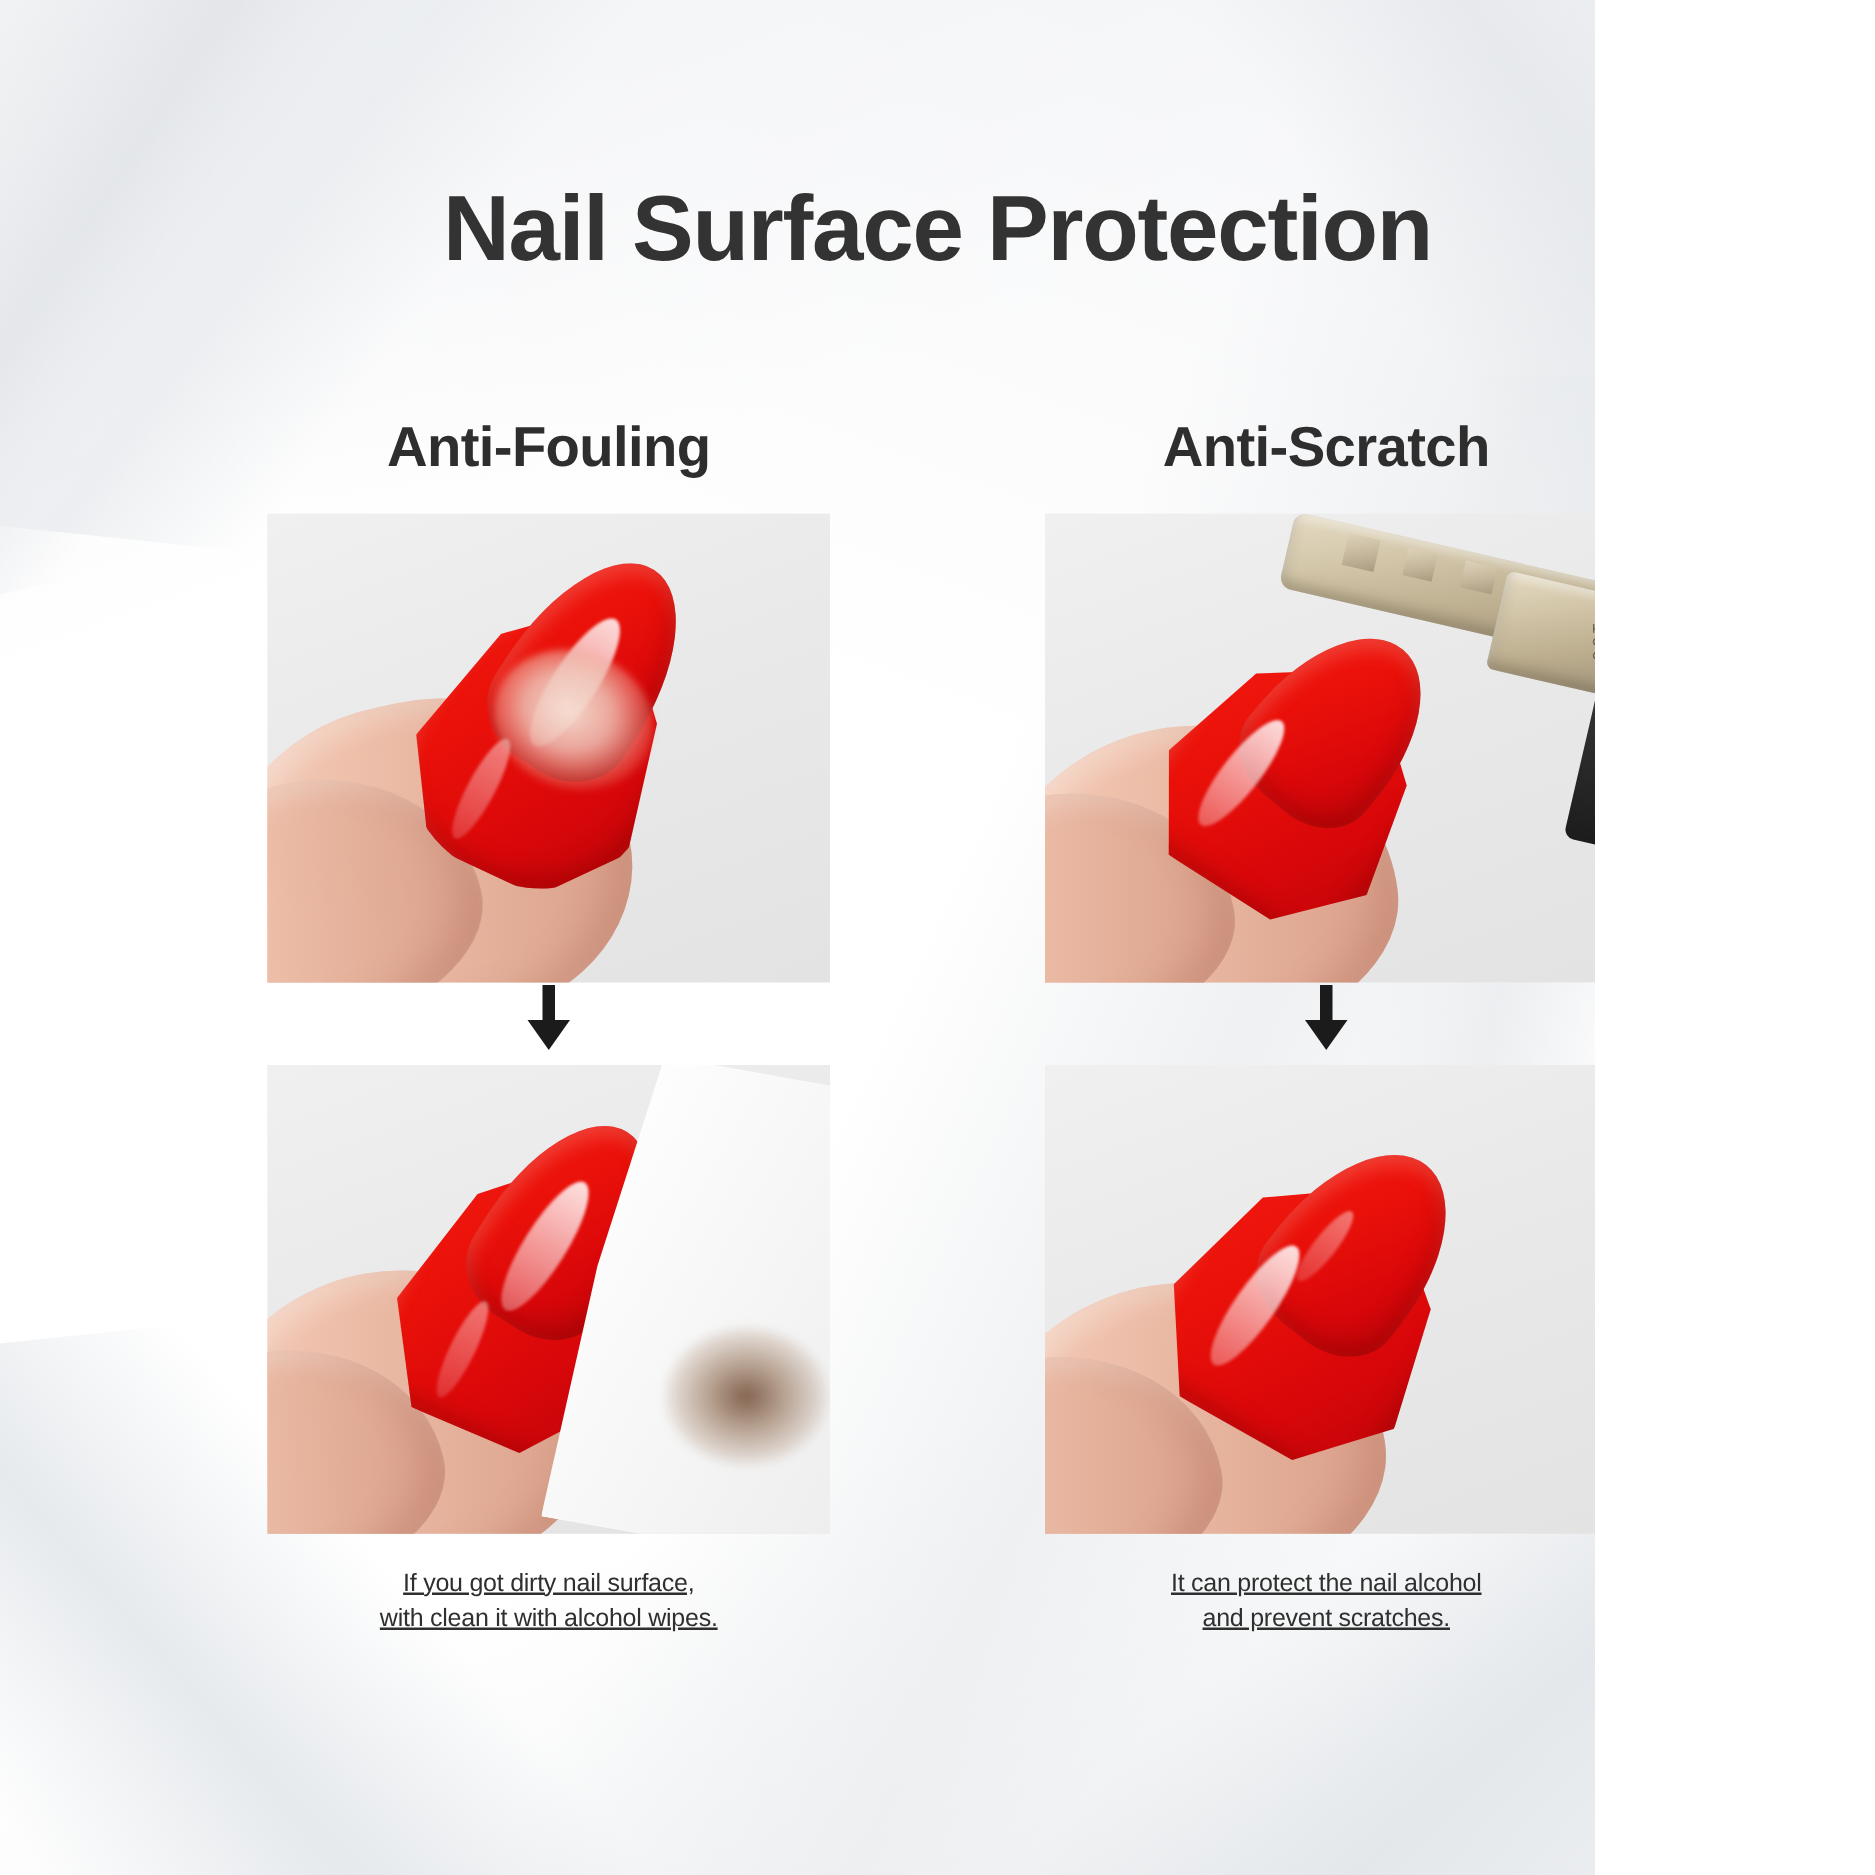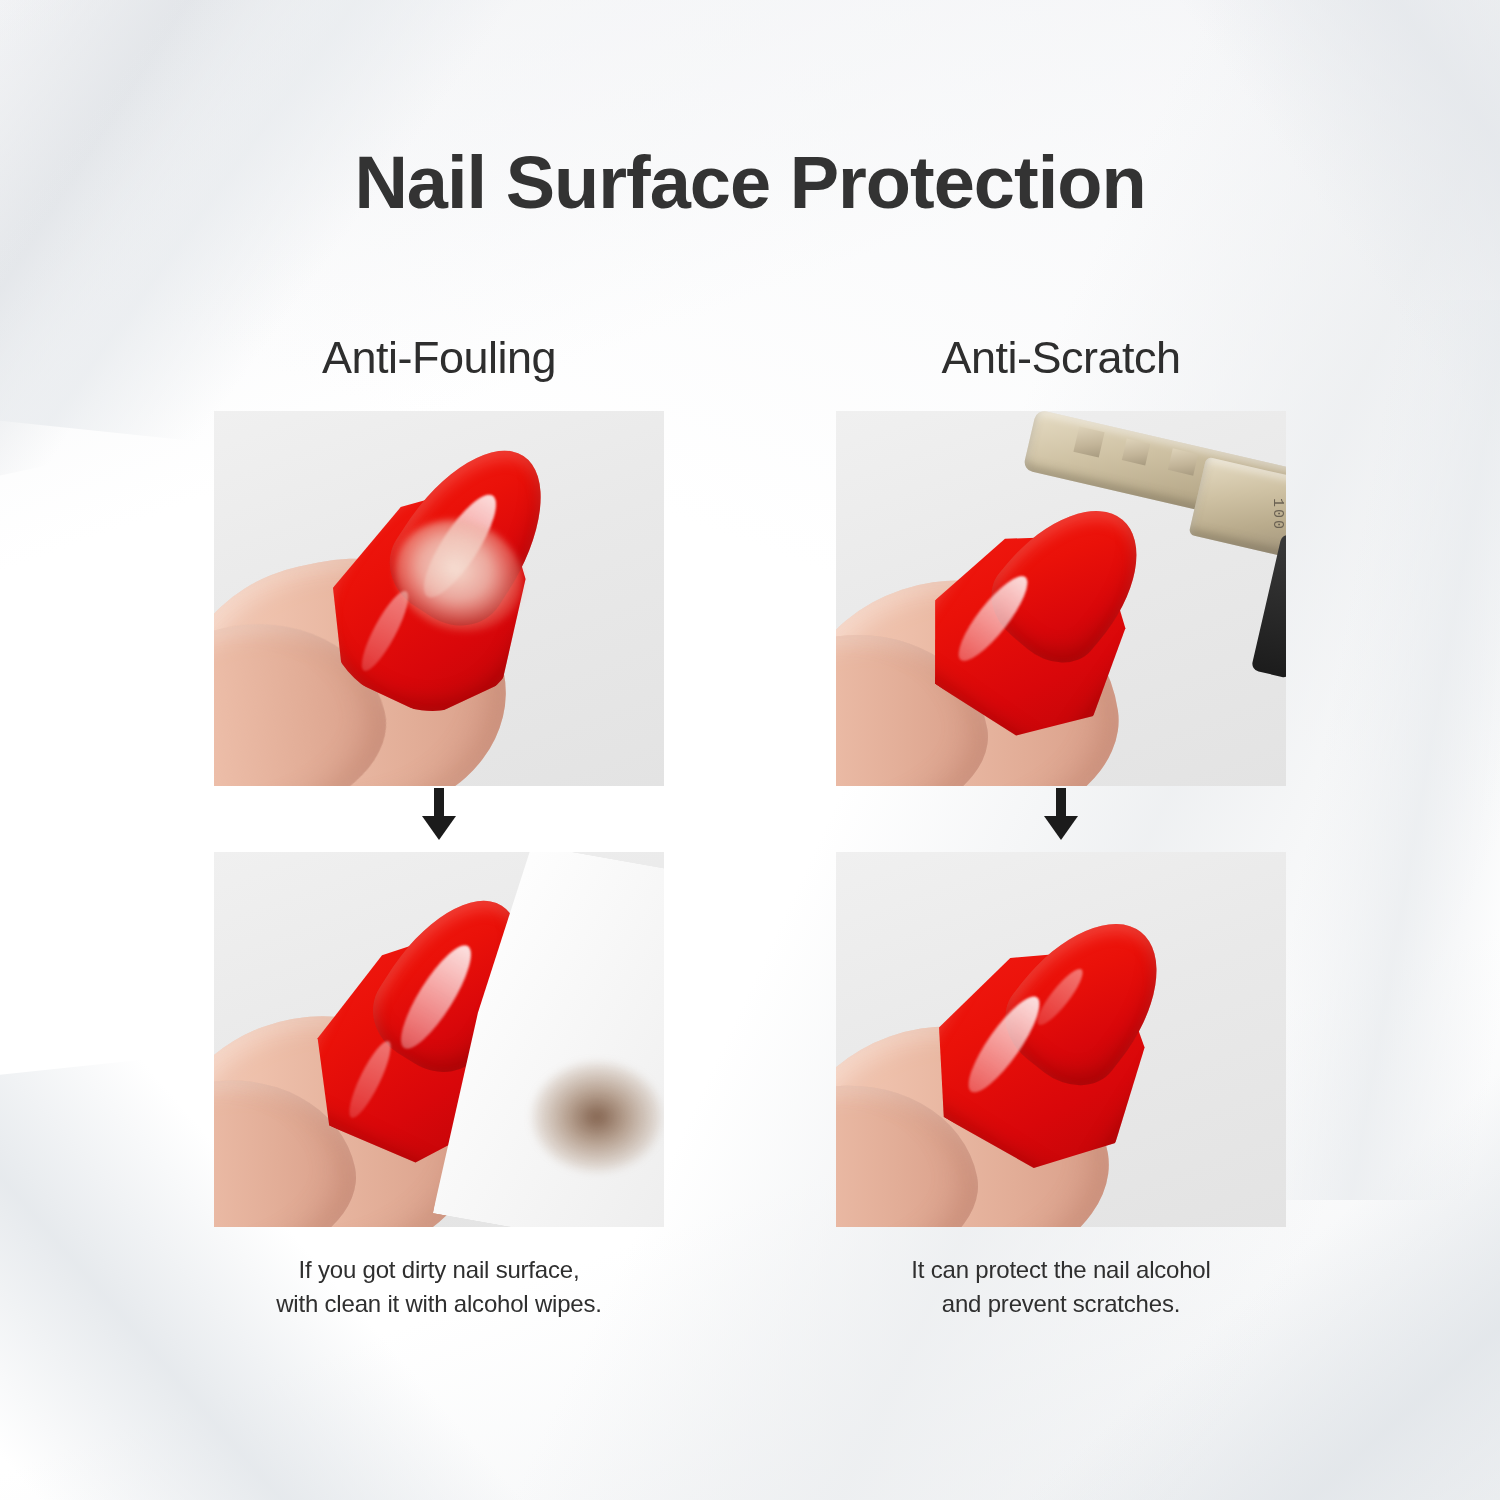--- a/index.html
+++ b/index.html
@@ -8,21 +8,21 @@
   }
   body {
     width: 1500px;
     height: 1500px;
     font-family: "Liberation Sans", sans-serif;
     background: #ffffff;
     overflow: hidden;
   }
   .page {
     position: relative;
-    width: 1500px;
+    width: 1276px;
     height: 1500px;
     background:
       linear-gradient(115deg, rgba(255,255,255,0) 0%, rgba(255,255,255,0) 55%, rgba(236,238,240,0.85) 70%, rgba(255,255,255,0) 86%),
       linear-gradient(200deg, rgba(244,245,247,0.9) 0%, rgba(255,255,255,0) 40%),
       linear-gradient(160deg, #f2f3f5 0%, #ffffff 28%, #ffffff 72%, #eef0f2 100%);
     overflow: hidden;
   }
   
   .silk {
     position: absolute;
@@ -86,21 +86,21 @@
     gap: 172px;
   }
   .col {
     width: 450px;
     display: flex;
     flex-direction: column;
     align-items: center;
   }
   .col-heading {
     font-size: 45px;
-    font-weight: 400;
+    font-weight: 700;
     color: #2e2e2e;
     letter-spacing: -0.5px;
     margin-bottom: 27px;
   }
 
   .photo {
     width: 450px;
     height: 375px;
     position: relative;
     overflow: hidden;
@@ -183,25 +183,26 @@
     left: -17px; top: 6px;
     width: 0; height: 0;
     border-left: 17px solid transparent;
     border-right: 17px solid transparent;
     border-top: 24px solid #1b1b1b;
   }
 
   .caption {
     margin-top: 26px;
     text-align: center;
-    font-size: 24px;
+    font-size: 20px;
     line-height: 1.42;
     color: #2f2f2f;
     letter-spacing: -0.2px;
     max-width: 470px;
+    text-decoration: underline;
   }
 </style>
 </head>
 <body>
 
 <div class="page">
 
   <div class="silk silk-tl"></div>
   <div class="silk silk-tl2"></div>
   <div class="silk silk-tr"></div>

